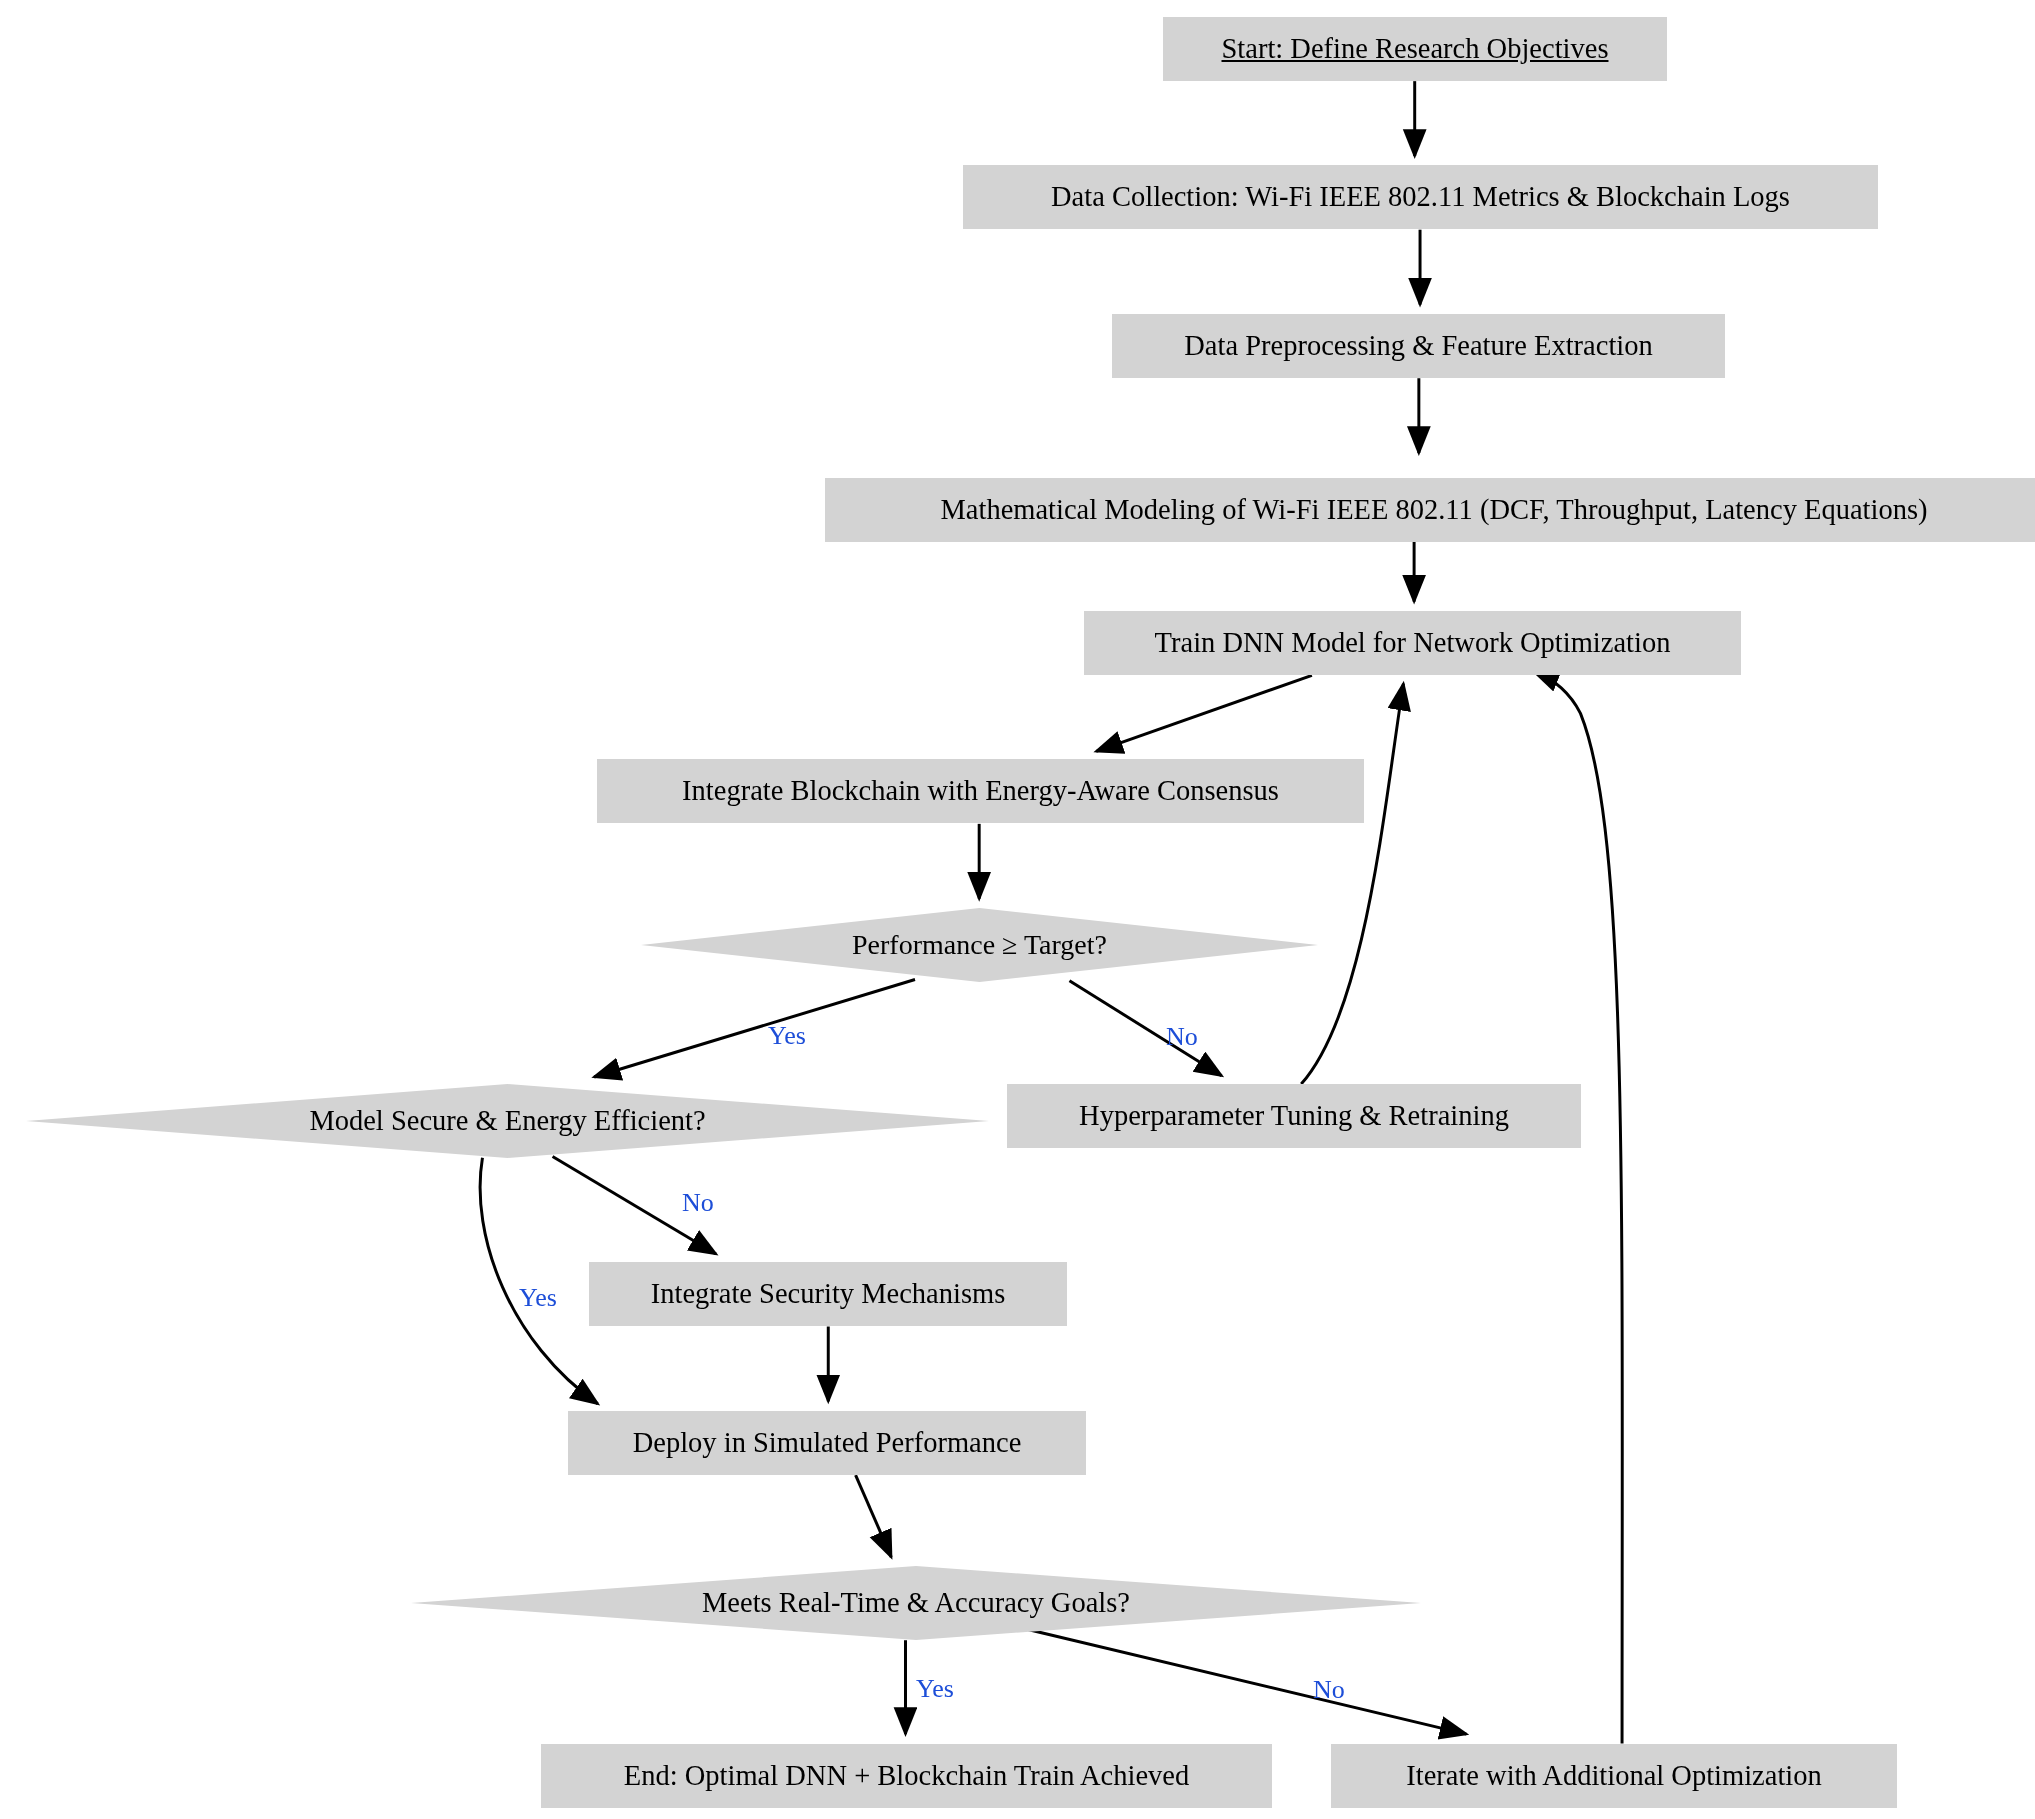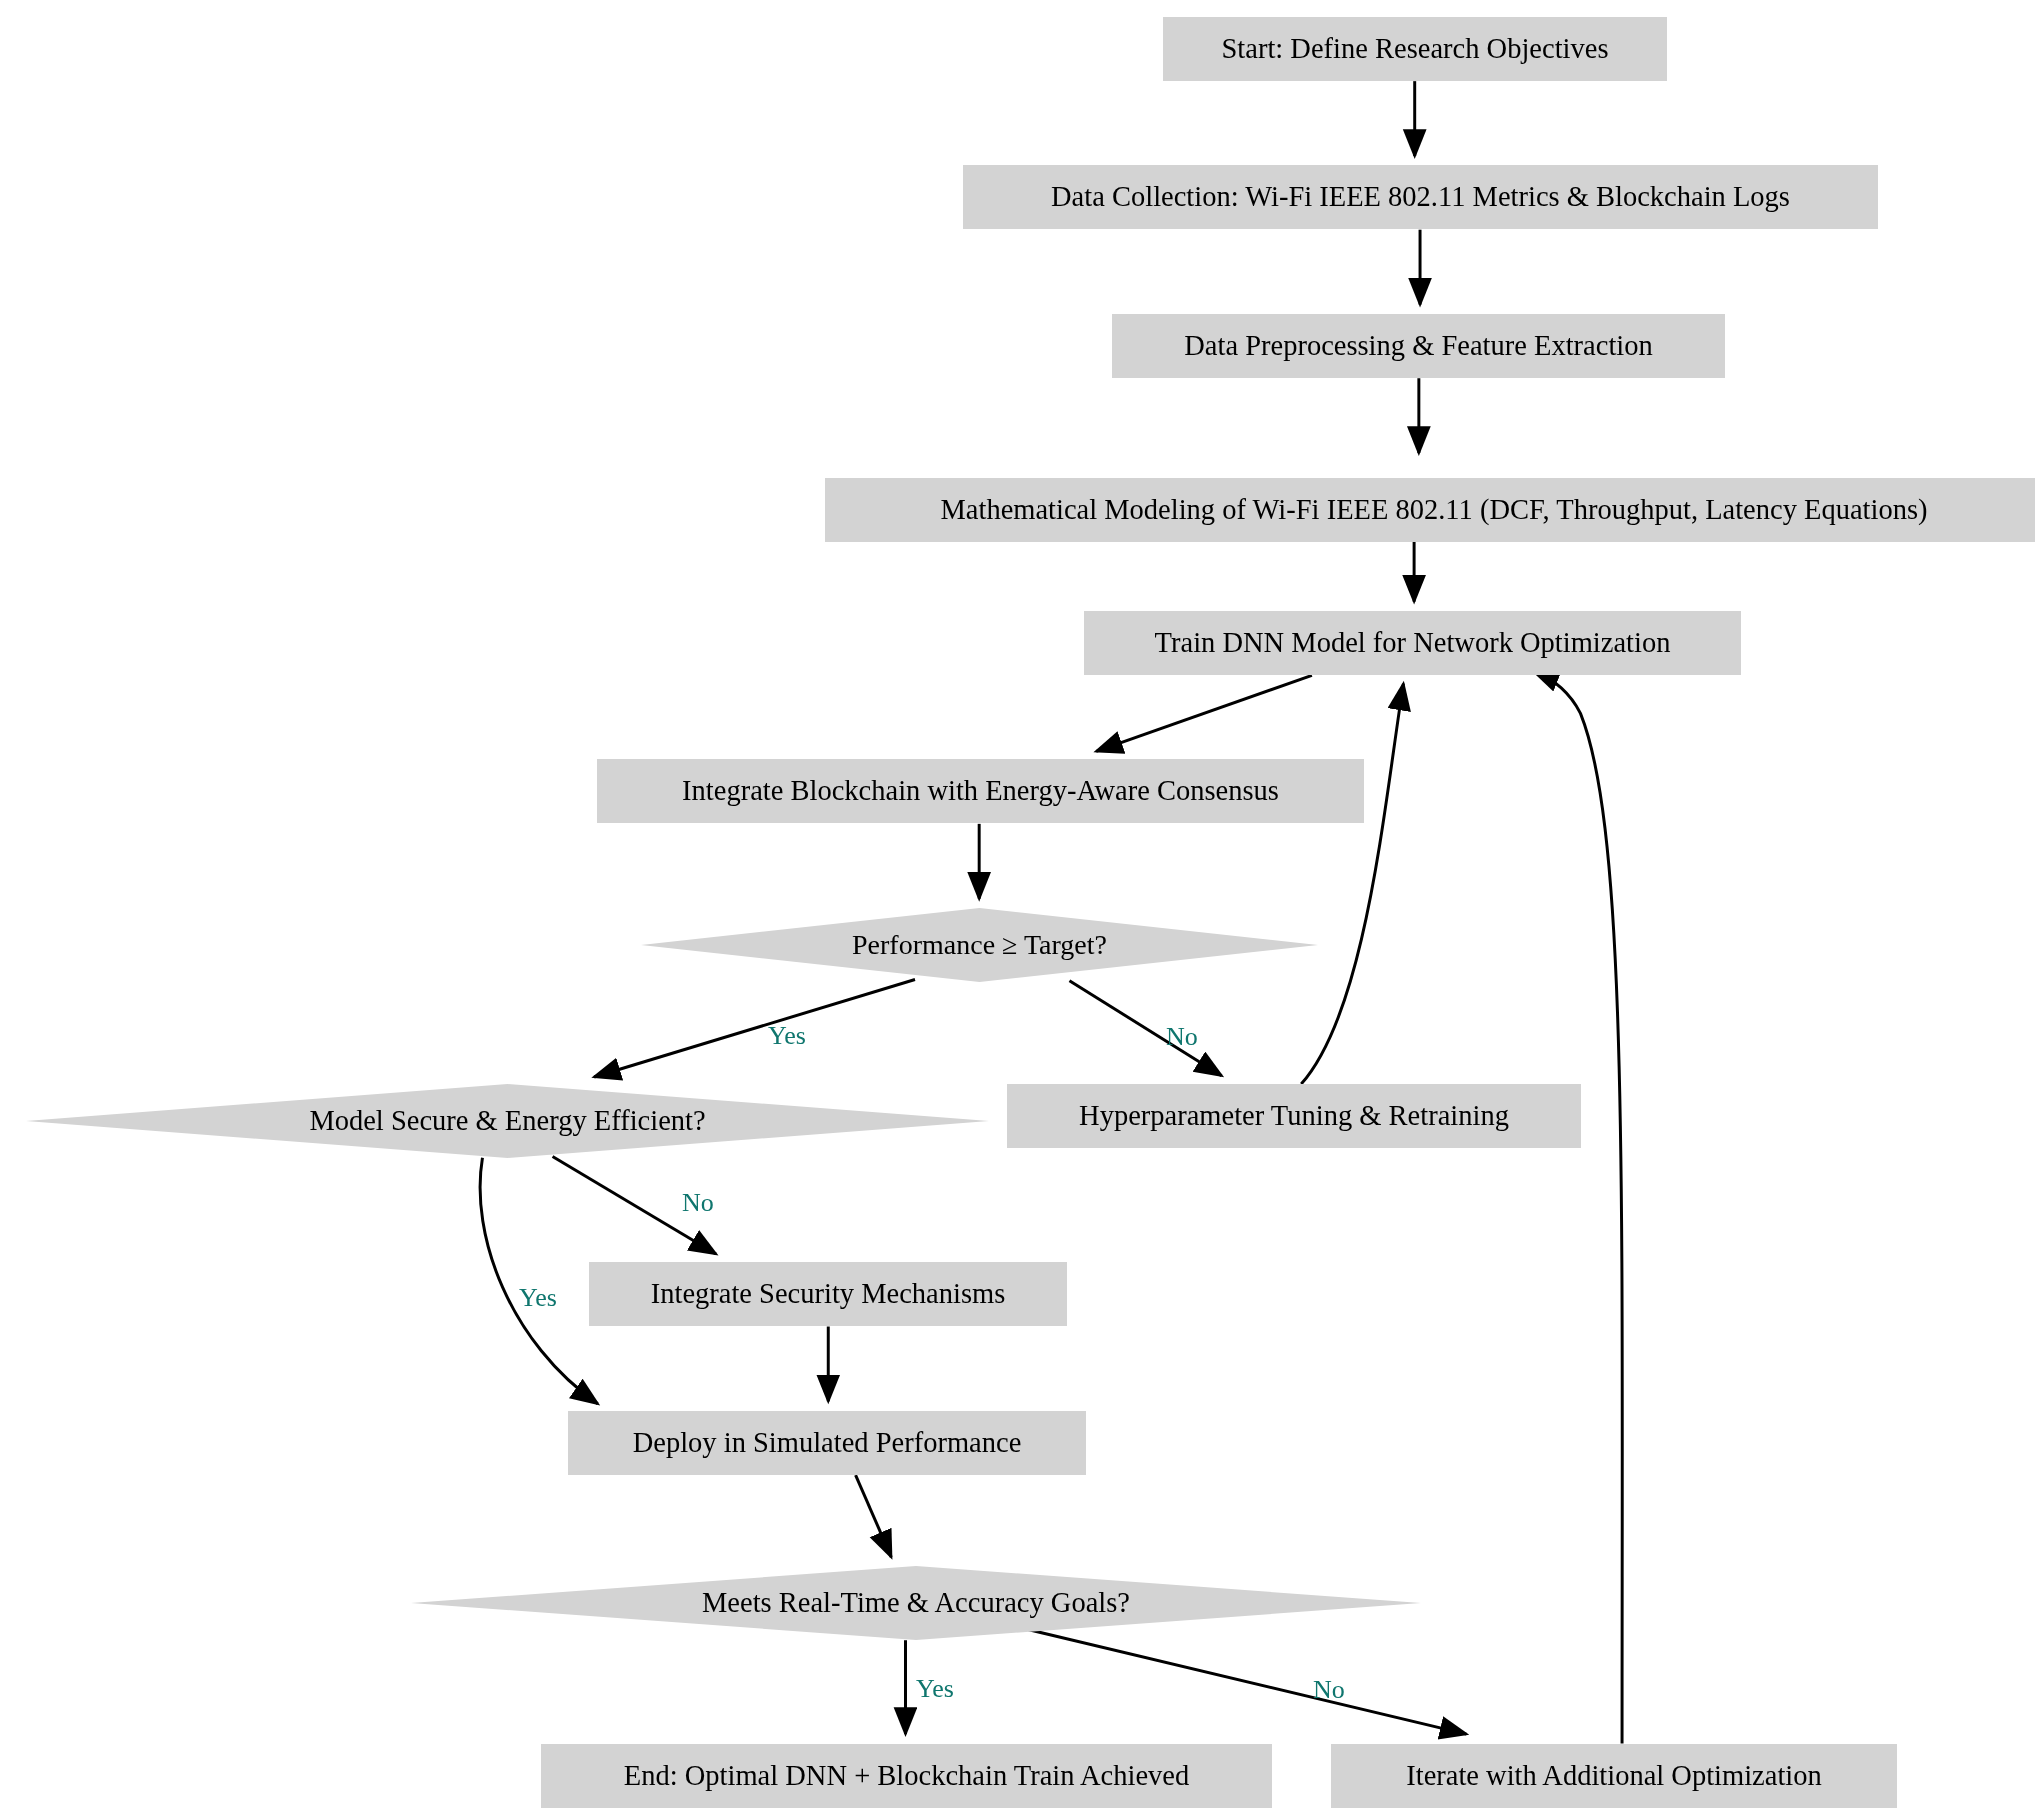--- a/index.html
+++ b/index.html
@@ -48,21 +48,21 @@
     background: #d3d3d3;
     clip-path: polygon(50% 0%, 100% 50%, 50% 100%, 0% 50%);
   }
   .node .label {
     position: relative;
     z-index: 2;
     padding: 0 3.6px;
   }
   .edge-label {
     position: absolute;
-    color: #0f766e;
+    color: #1d4ed8;
     white-space: nowrap;
     font-size: 26px;
     line-height: 1;
   }
 </style>
 </head>
 <body>
 
 <div id="canvas">
 
@@ -100,21 +100,21 @@
     <path d="M1440,2482 L1500,2620" stroke="#000000" stroke-width="5" fill="none" marker-end="url(#arrow)"></path>
 
     <path d="M1524,2760 L1524,2918" stroke="#000000" stroke-width="5" fill="none" marker-end="url(#arrow)"></path>
 
     <path d="M1730,2742 L2468,2918" stroke="#000000" stroke-width="5" fill="none" marker-end="url(#arrow)"></path>
 
     <path d="M2730,2934 C2730,2000 2740,1400 2660,1200 C2640,1160 2610,1140 2580,1128" stroke="#000000" stroke-width="5" fill="none" marker-end="url(#arrow)"></path>
   </svg>
 
   <div id="nodes">
-      <div class="node box" style="left: 1163px; top: 16.6px; width: 504px; height: 64px; font-size: 28.5px;">
+      <div class="node box" style="left: 1163px; top: 16.6px; width: 504px; height: 64px; font-size: 28.5px; text-decoration: underline;">
         <span class="label">Start: Define Research Objectives</span>
       </div>
       <div class="node box" style="left: 963px; top: 165px; width: 915px; height: 64px; font-size: 28.5px;">
         <span class="label">Data Collection: Wi-Fi IEEE 802.11 Metrics &amp; Blockchain Logs</span>
       </div>
       <div class="node box" style="left: 1112px; top: 314px; width: 613px; height: 64px; font-size: 28.5px;">
         <span class="label">Data Preprocessing &amp; Feature Extraction</span>
       </div>
       <div class="node box" style="left: 825px; top: 462px; width: 1218px; height: 64px; font-size: 28.5px; margin-top: 16px;">
         <span class="label">Mathematical Modeling of Wi-Fi IEEE 802.11 (DCF, Throughput, Latency Equations)</span>

